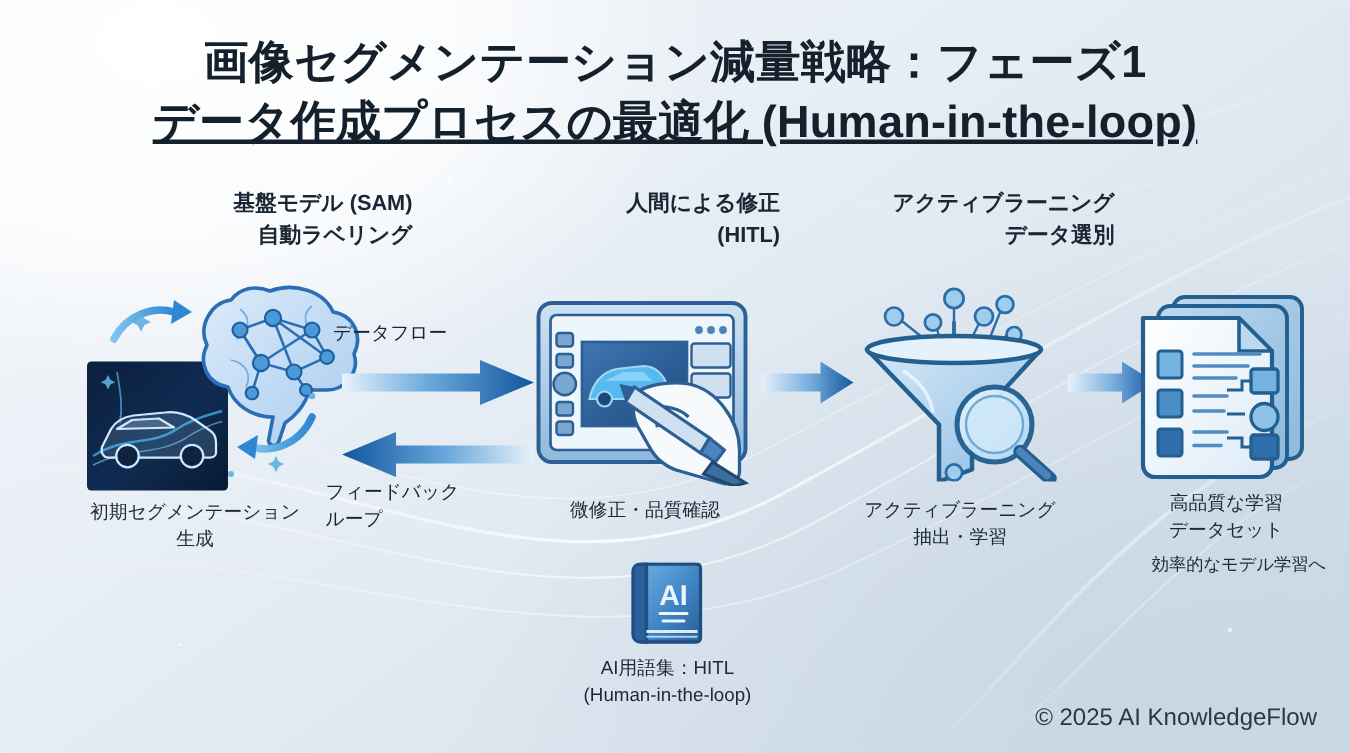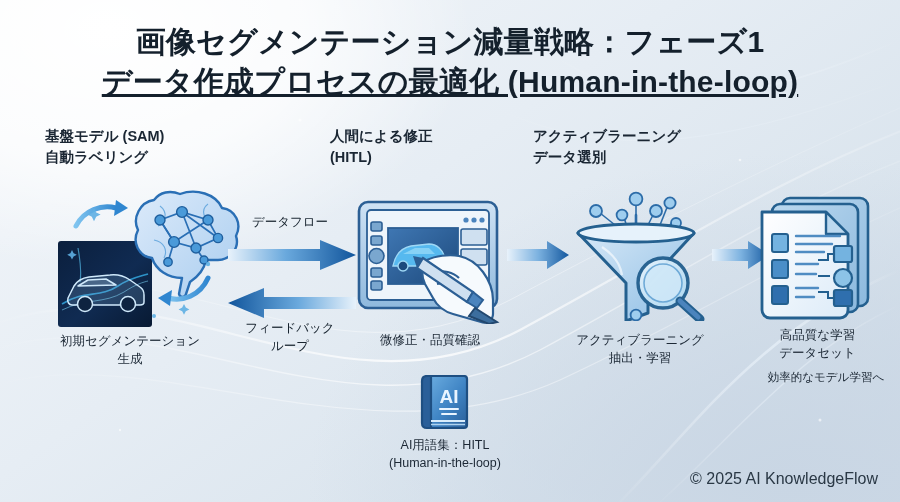--- a/index.html
+++ b/index.html
@@ -20,37 +20,37 @@
   .ribbons{position:absolute;inset:0;pointer-events:none;}
 
   .title{
     position:absolute;left:0;right:0;top:22px;text-align:center;
     font-size:30px;font-weight:bold;line-height:1.34;
     color:#14202c;letter-spacing:0.2px;
   }
   .title .l2{display:block;text-decoration:underline;}
 
   .col-head{
-    position:absolute;text-align:left;font-size:14.5px;font-weight:bold;
+    position:absolute;text-align:right;font-size:14.5px;font-weight:bold;
     line-height:1.45;color:#1a2633;
   }
   .cap{
     position:absolute;text-align:center;font-size:12.5px;line-height:1.45;
     color:#1c2835;
   }
   .cap.sm{font-size:11.5px;}
 
   .art{position:absolute;}
 
   .footer{
     position:absolute;right:22px;bottom:14px;font-size:16px;color:#2a3845;
   }
 
   .arrow-label{
-    position:absolute;text-align:center;font-size:12.5px;line-height:1.4;
+    position:absolute;text-align:left;font-size:12.5px;line-height:1.4;
     color:#18242f;font-weight:normal;
   }
 </style>
 </head>
 <body>
 
 <div id="root">
 
   <svg class="ribbons" width="900" height="502" viewBox="0 0 900 502">
     <defs>

